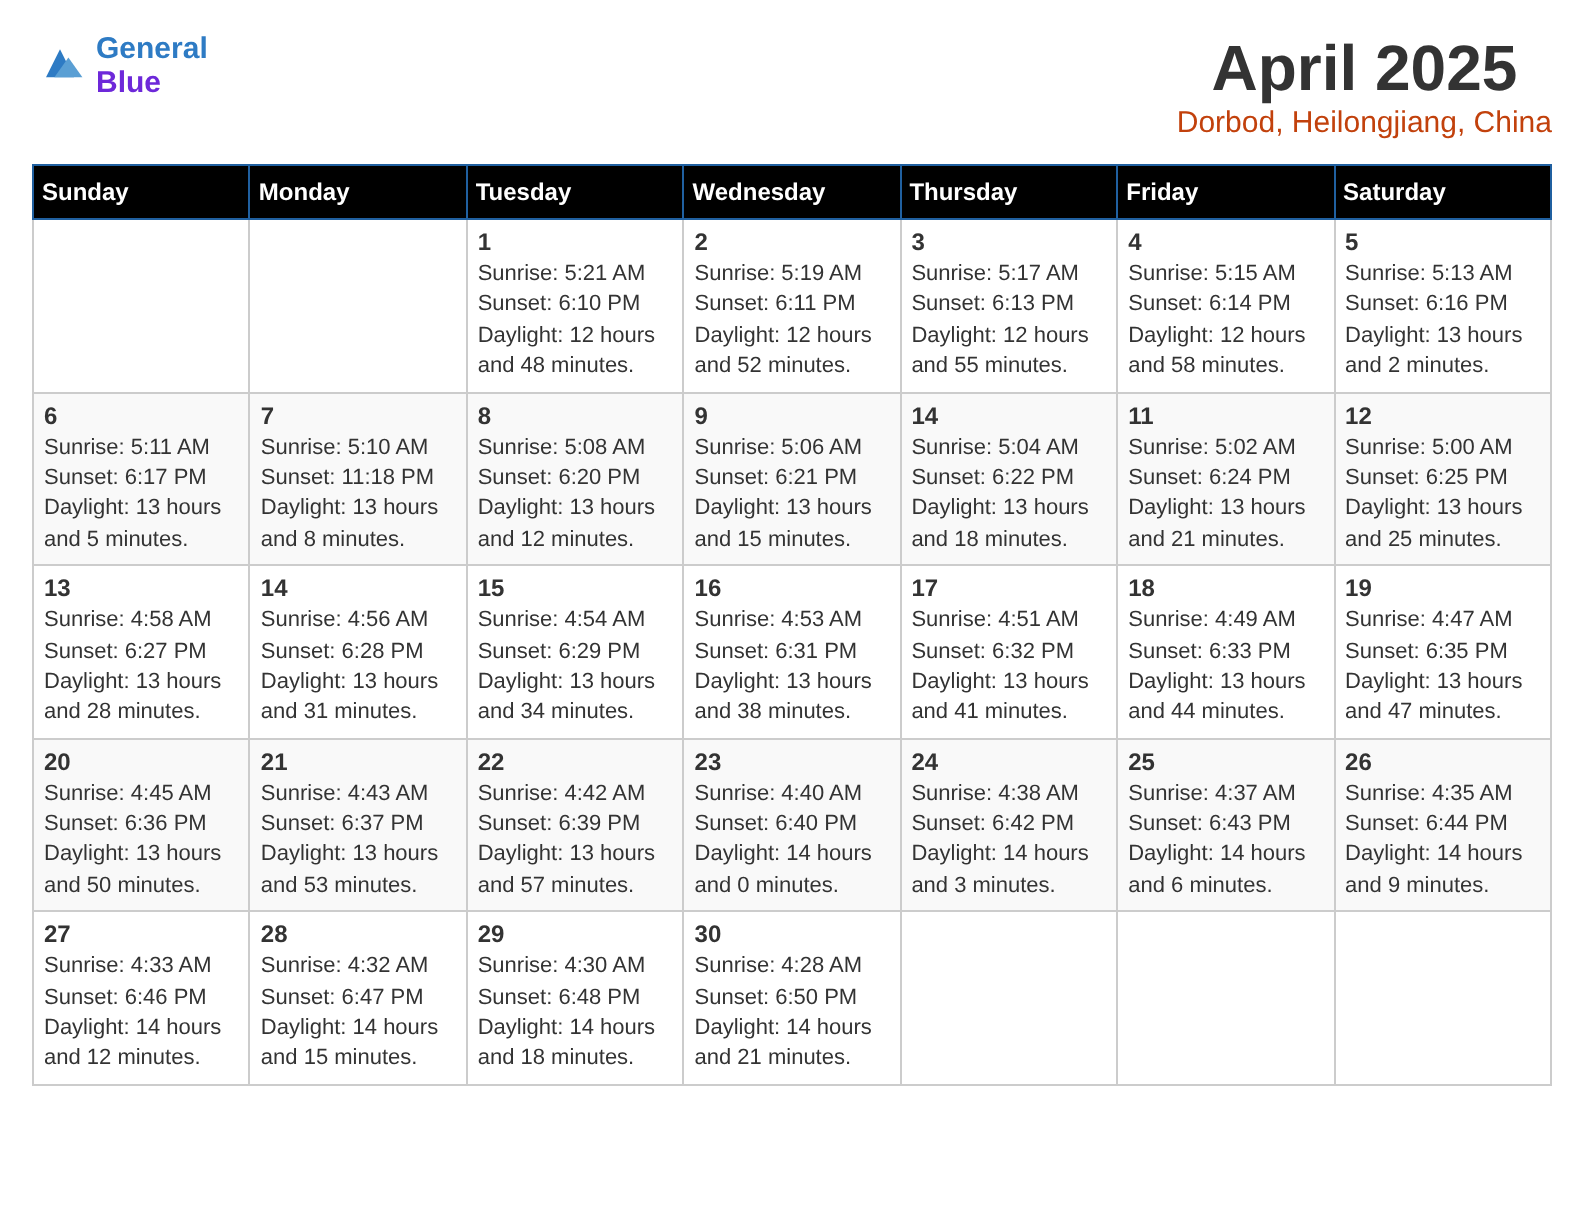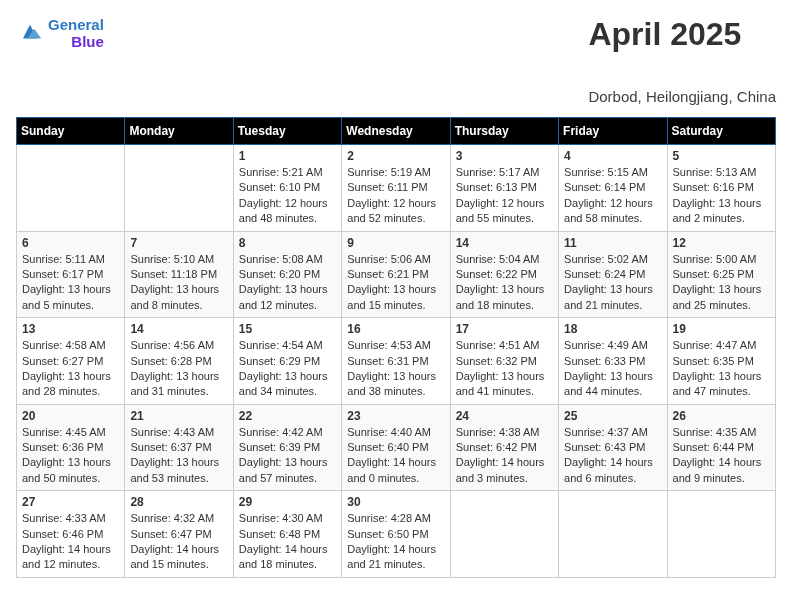--- a/index.html
+++ b/index.html
@@ -12,39 +12,37 @@
     }
     .header {
       display: flex;
       justify-content: space-between;
       align-items: flex-start;
       margin-bottom: 12px;
     }
     .logo {
       display: flex;
       align-items: center;
-      text-align: right;
     }
     .logo-icon {
       width: 28px;
       height: 28px;
       margin-right: 4px;
     }
     .title-block {
-      text-align: left;
+      text-align: center;
     }
     .month-title {
       font-size: 32px;
       font-weight: bold;
       color: #333;
     }
     .location {
       font-size: 15px;
-      color: #404040;
-      margin-top: 35px;
+      color: #c2410c;
     }
     table {
       width: 100%;
       border-collapse: collapse;
       table-layout: fixed;
     }
     thead tr th {
       background-color: #000000;
       color: #fff;
       font-size: 12px;

